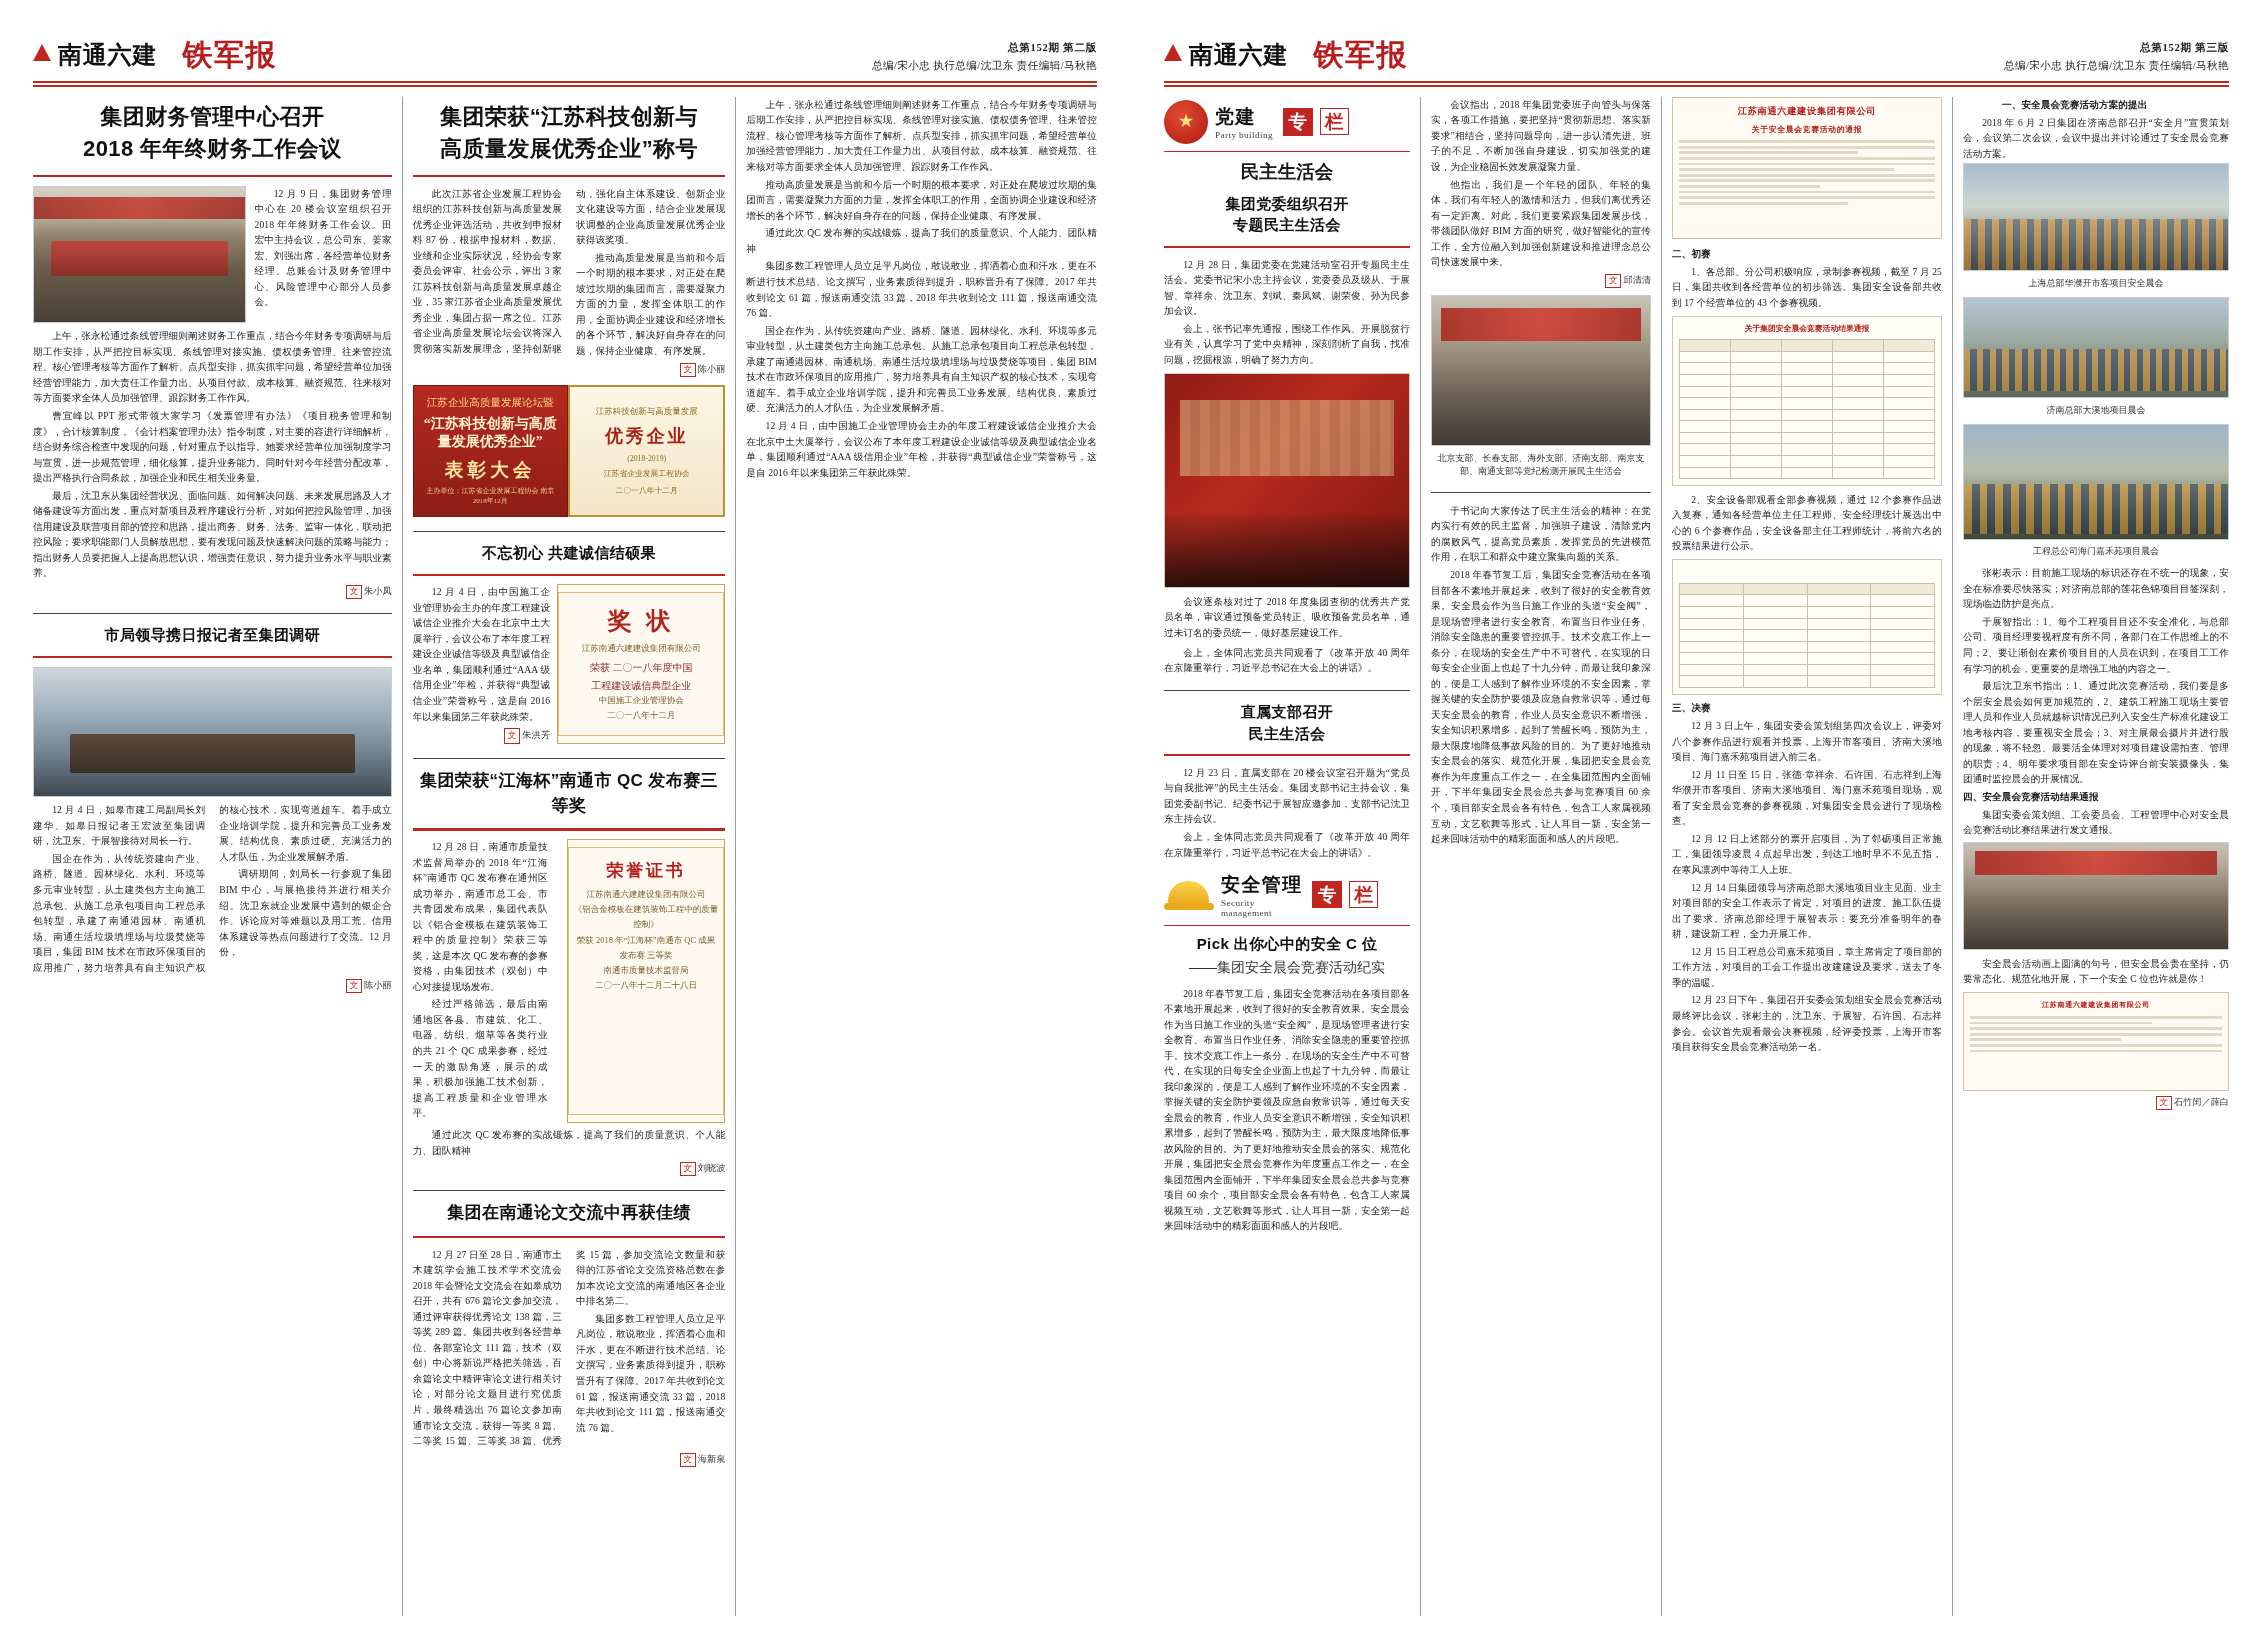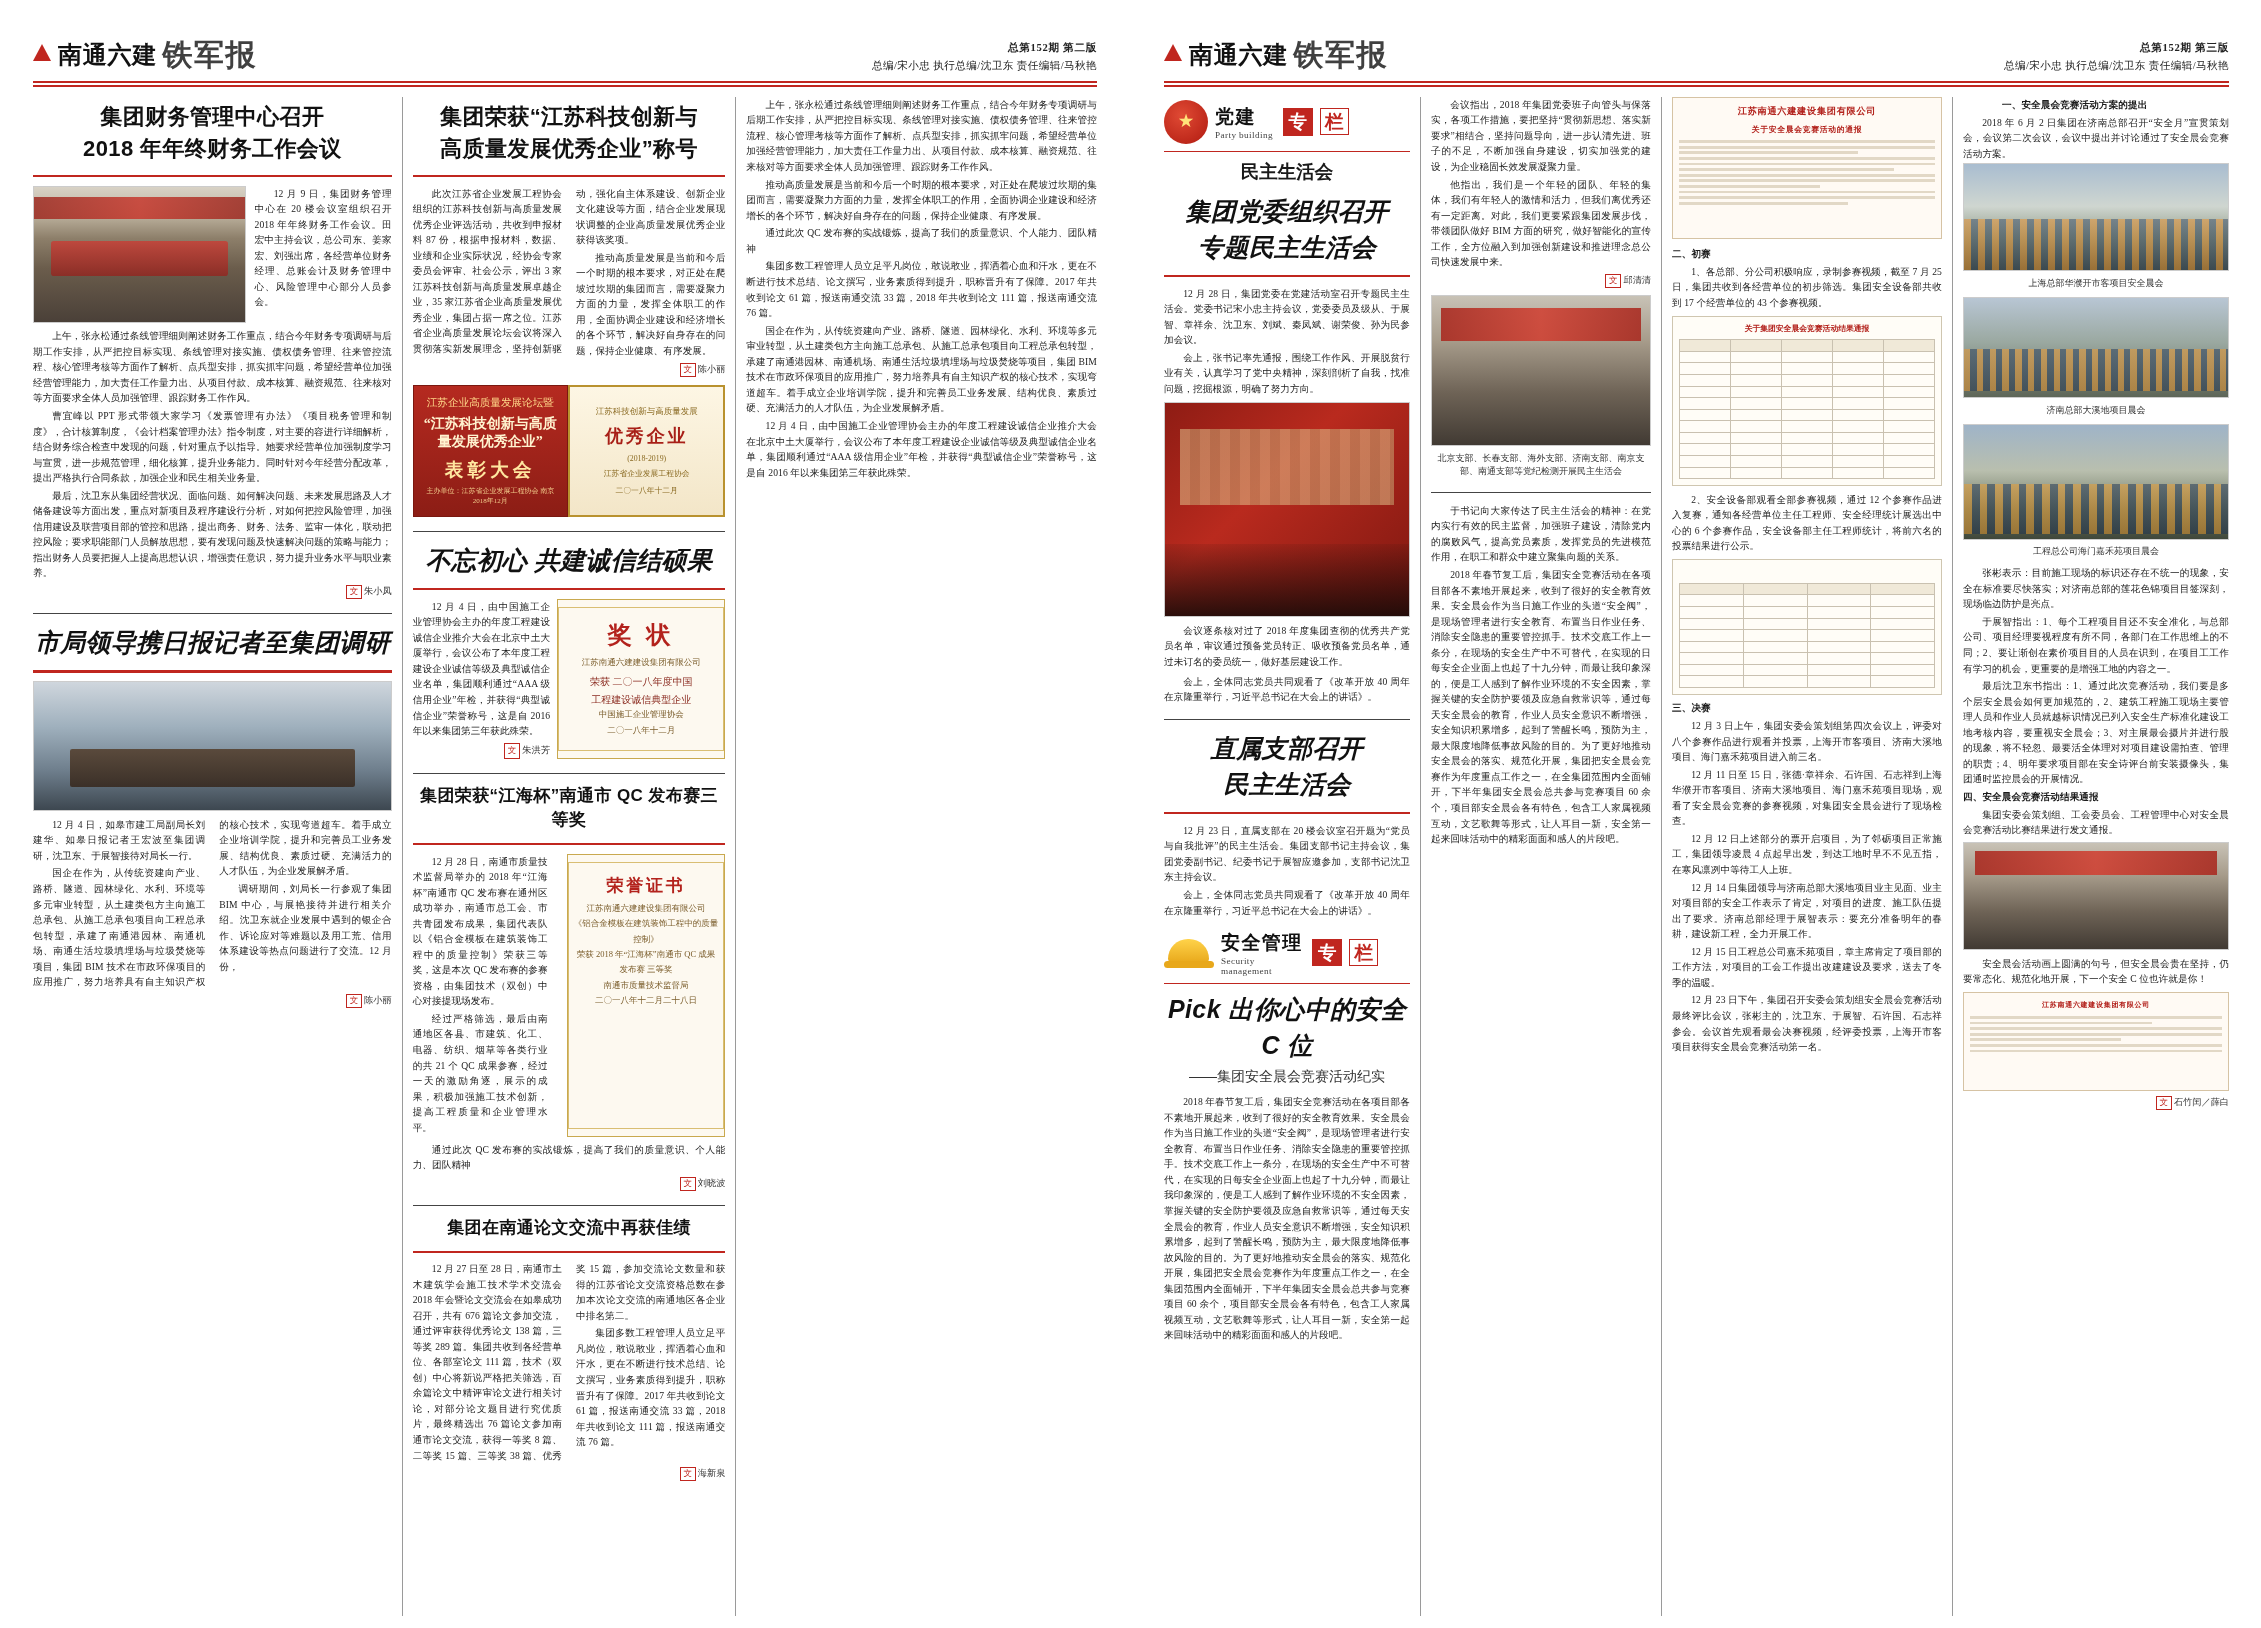--- a/index.html
+++ b/index.html
@@ -28,22 +28,22 @@
   .logo-tri {
     width:0;height:0;border-left:9.2px solid transparent;border-right:9.2px solid transparent;
     border-bottom:17px solid #c0261f; margin-right:1.4px; position:relative; top:-2.1px;
   }
   .logo-text1 {
     font-family:"Liberation Sans", sans-serif;
     font-size:24px; font-weight:bold; color:#111; letter-spacing:0.7px;
   }
   .logo-text2 {
     font-family:"Liberation Serif", serif;
-    font-size:30px; font-weight:bold; color:#404040; letter-spacing:1.4px;
-    position:relative; top:1.4px;
+    font-size:30px; font-weight:bold; color:#b91c1c; letter-spacing:1.4px;
+    position:relative; top:1.4px;margin-left:20px;
   }
   .mast-right { text-align:right; font-size:10.6px; line-height:1.7; color:#222; }
   .mast-issue { font-weight:bold; letter-spacing:0.7px; }
   .mast-credits { letter-spacing:0.4px; }
   .mast-rule { height:1.4px; background:#c0261f; margin-bottom:10px; }
 
   
   .cols { display:flex; gap:0; height:1519px; }
   .col { padding:0 10px; }
   .col.sep { border-left:0.7px solid #9a9a9a; }
@@ -58,21 +58,21 @@
   .rp .colB { width:241px; }
   .rp .colC { width:291px; }
   .rp .colD { width:277px; padding-right:0; }
 
   
   h1.hl {
     font-family:"Liberation Sans", sans-serif;
     font-size:22px; font-weight:bold; text-align:center;
     line-height:1.45; margin:4.3px 0 10px 0; color:#111; letter-spacing:0.4px;
   }
-  h1.hl.sm { font-size:25px;font-style:italic; }
+  h1.hl.sm { font-size:15px; }
   h1.hl.xs { font-size:17px; }
   h2.sub {
     font-family:"Liberation Sans", sans-serif;
     font-size:14px; text-align:center; font-weight:normal;
     margin:-5.7px 0 8.5px 0; color:#333;
   }
   .hl-rule { height:2.1px; background:#c0261f; margin:0 0 8.5px 0; }
   .sec-div { border-top:1.4px solid #444; margin:14px 0 10px 0; }
 
   

